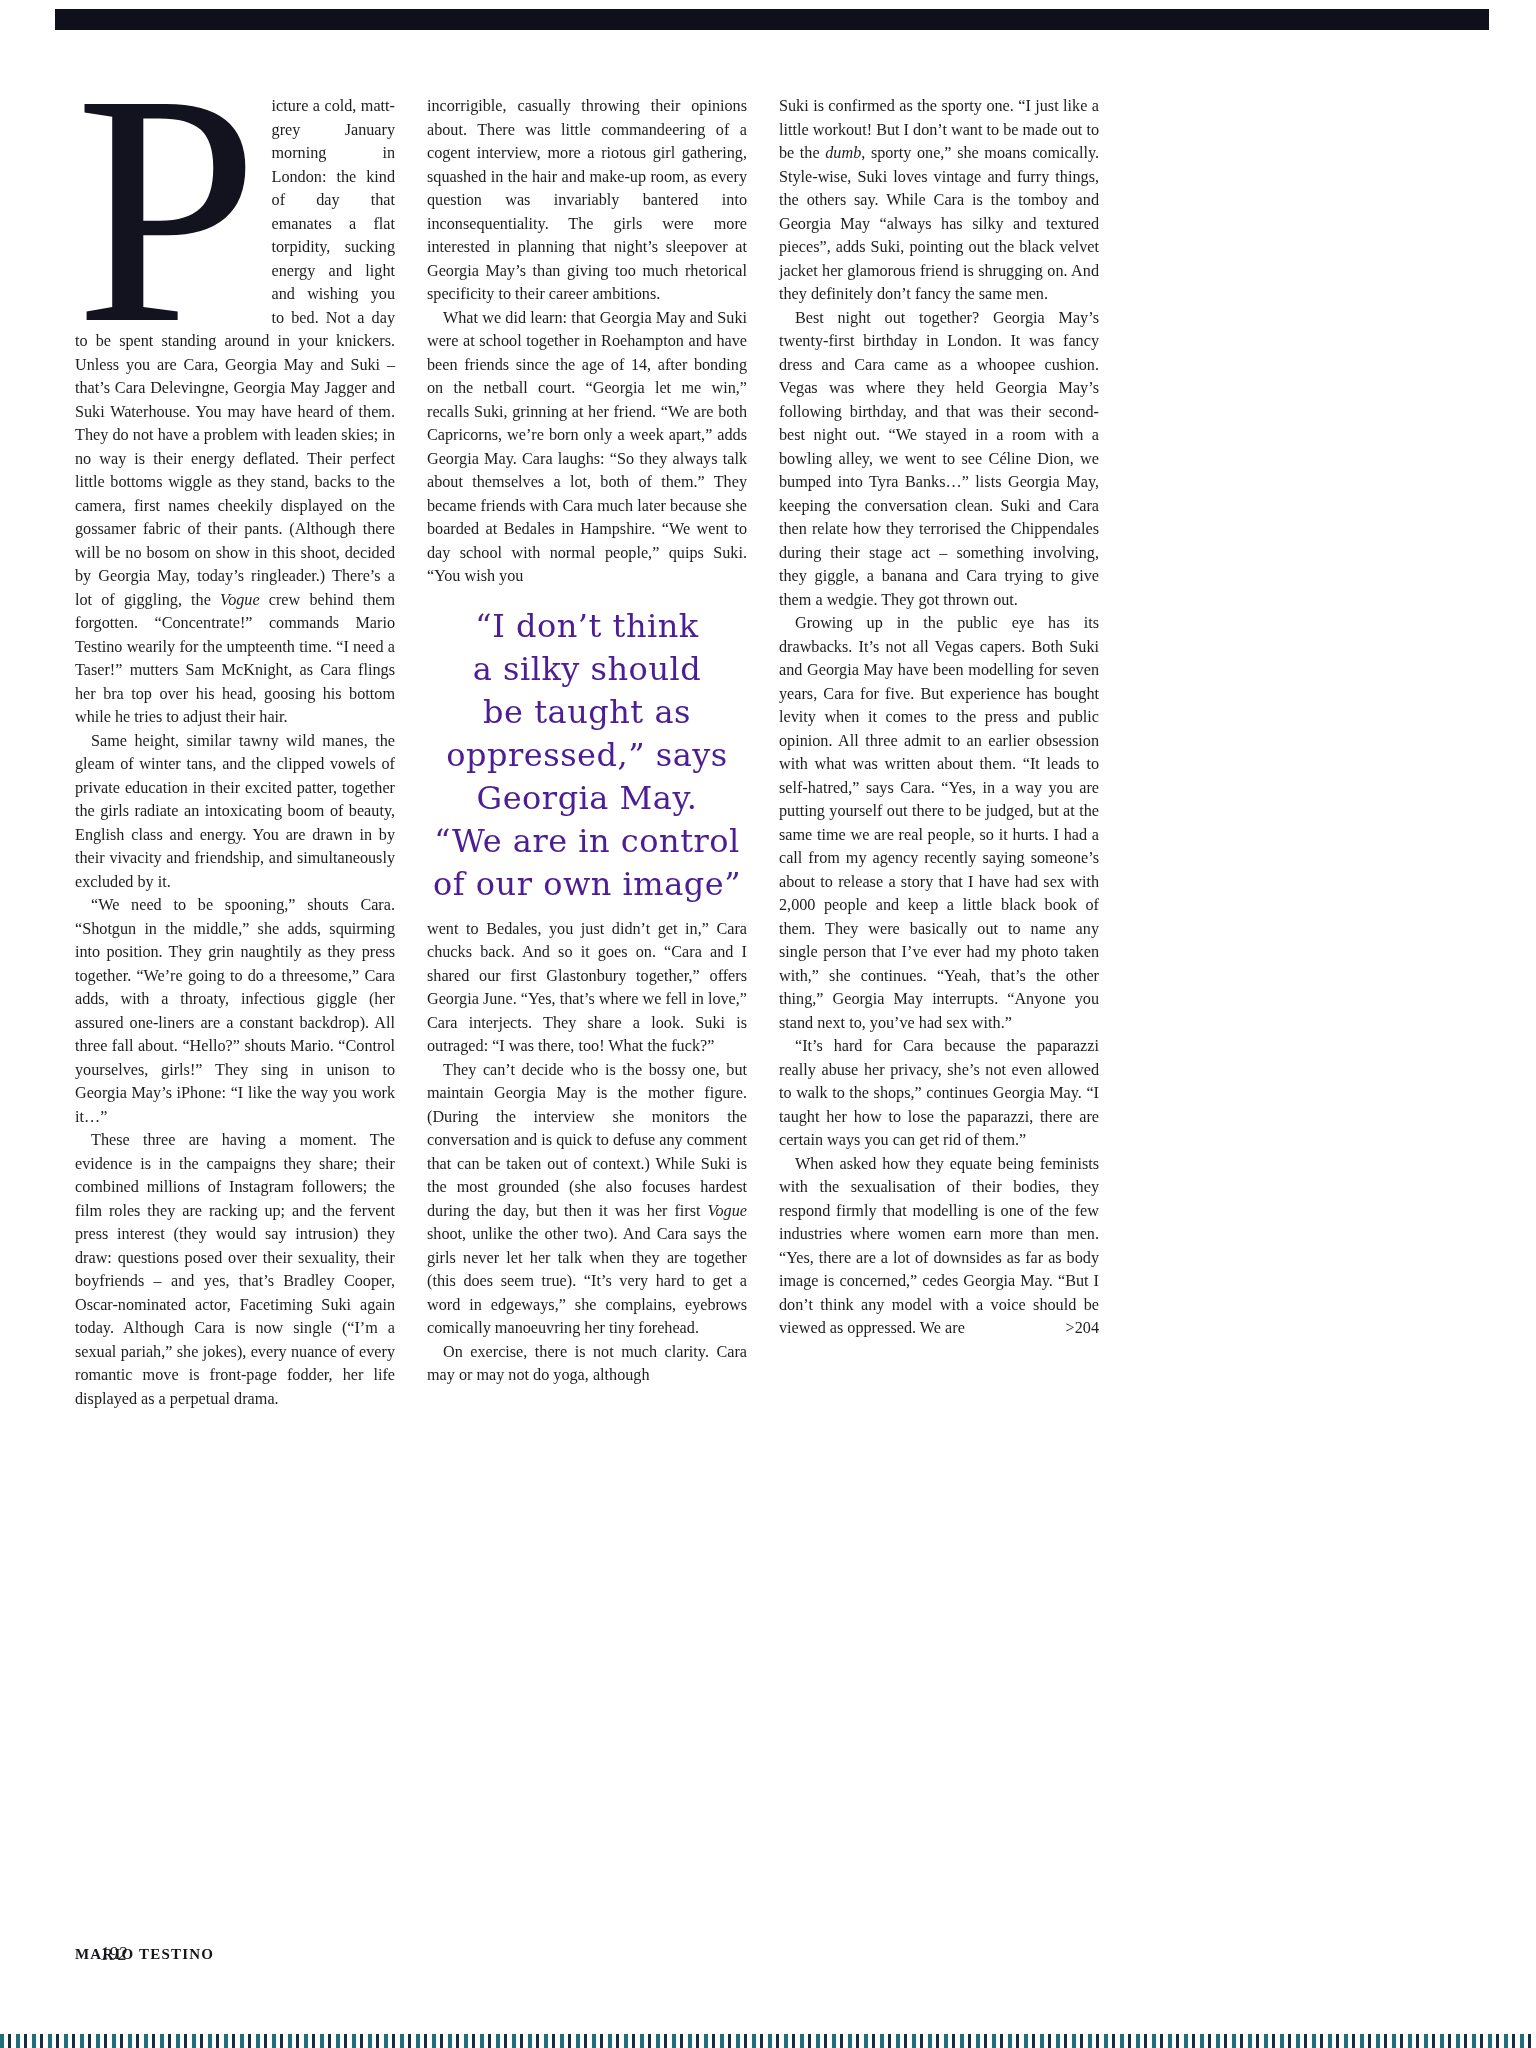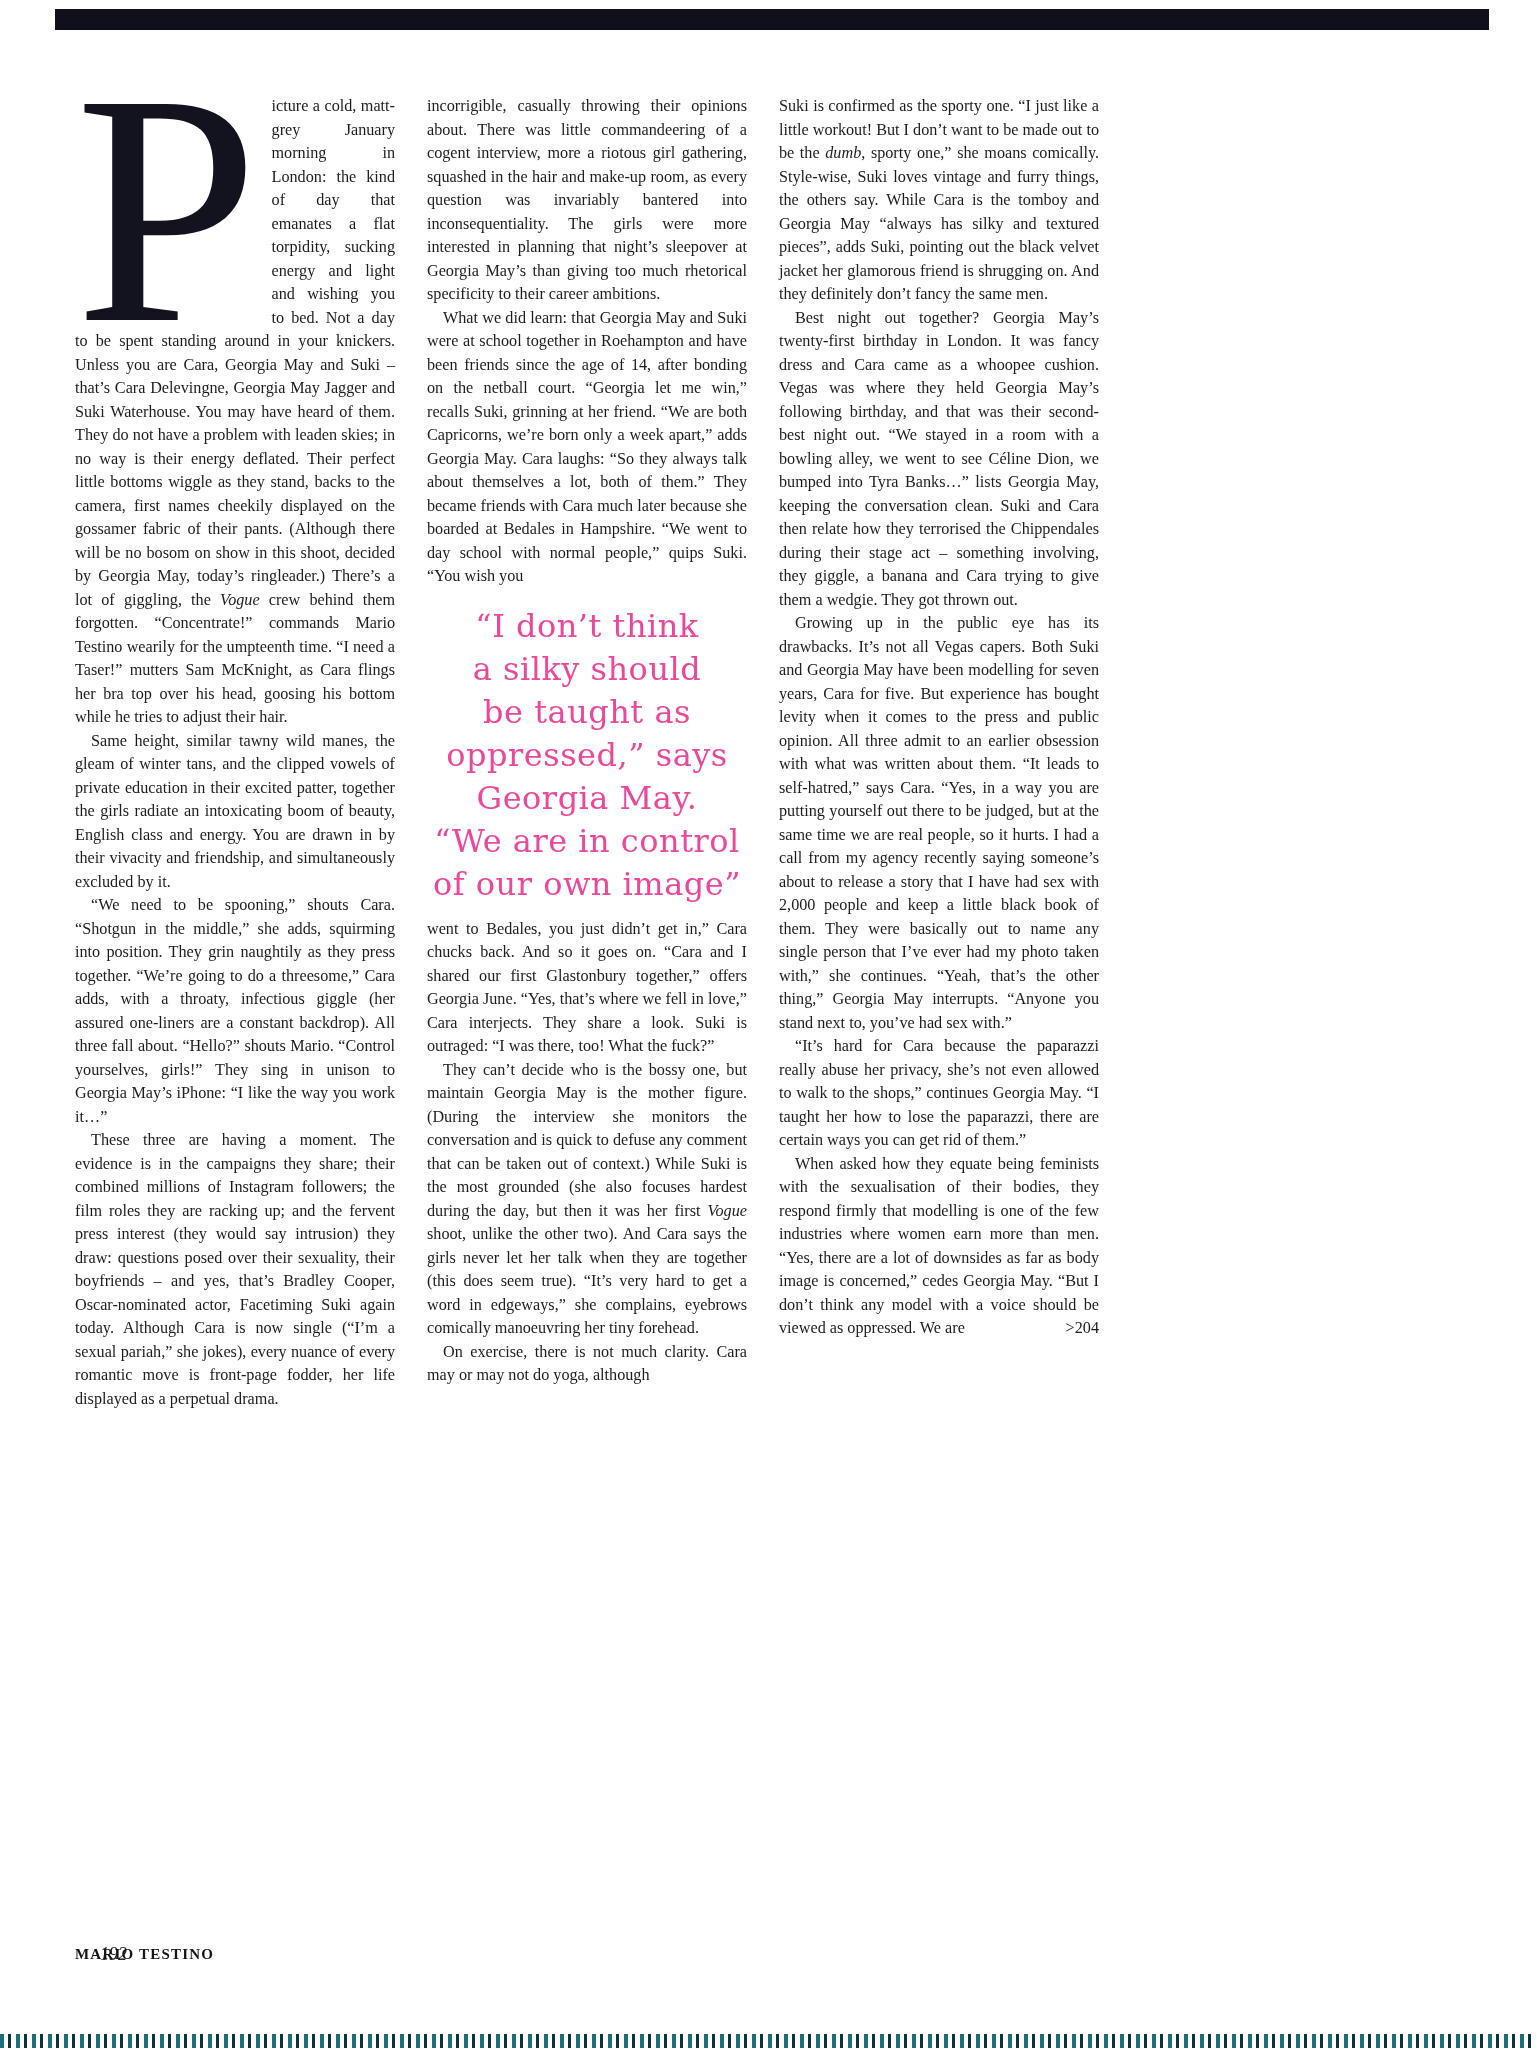--- a/index.html
+++ b/index.html
@@ -34,21 +34,21 @@
     font-family:"Liberation Serif", serif;
     font-size:330px;line-height:0.67;
     color:#13131f;
     margin:3px 13px 0 0;
   }
   .pullquote{
     font-family:"DejaVu Serif", serif;
     font-size:32px;line-height:43px;
     letter-spacing:0.5px;
     text-align:center;
-    color:#ec4899;
+    color:#4c1d95;
     margin:16px 0 12px 0;
   }
   .jump{
     float:right;
     font-style:normal;
     margin-left:8px;
   }
   .folio{
     position:absolute;left:100px;top:1944px;
     font-style:italic;font-size:18px;color:#222;

